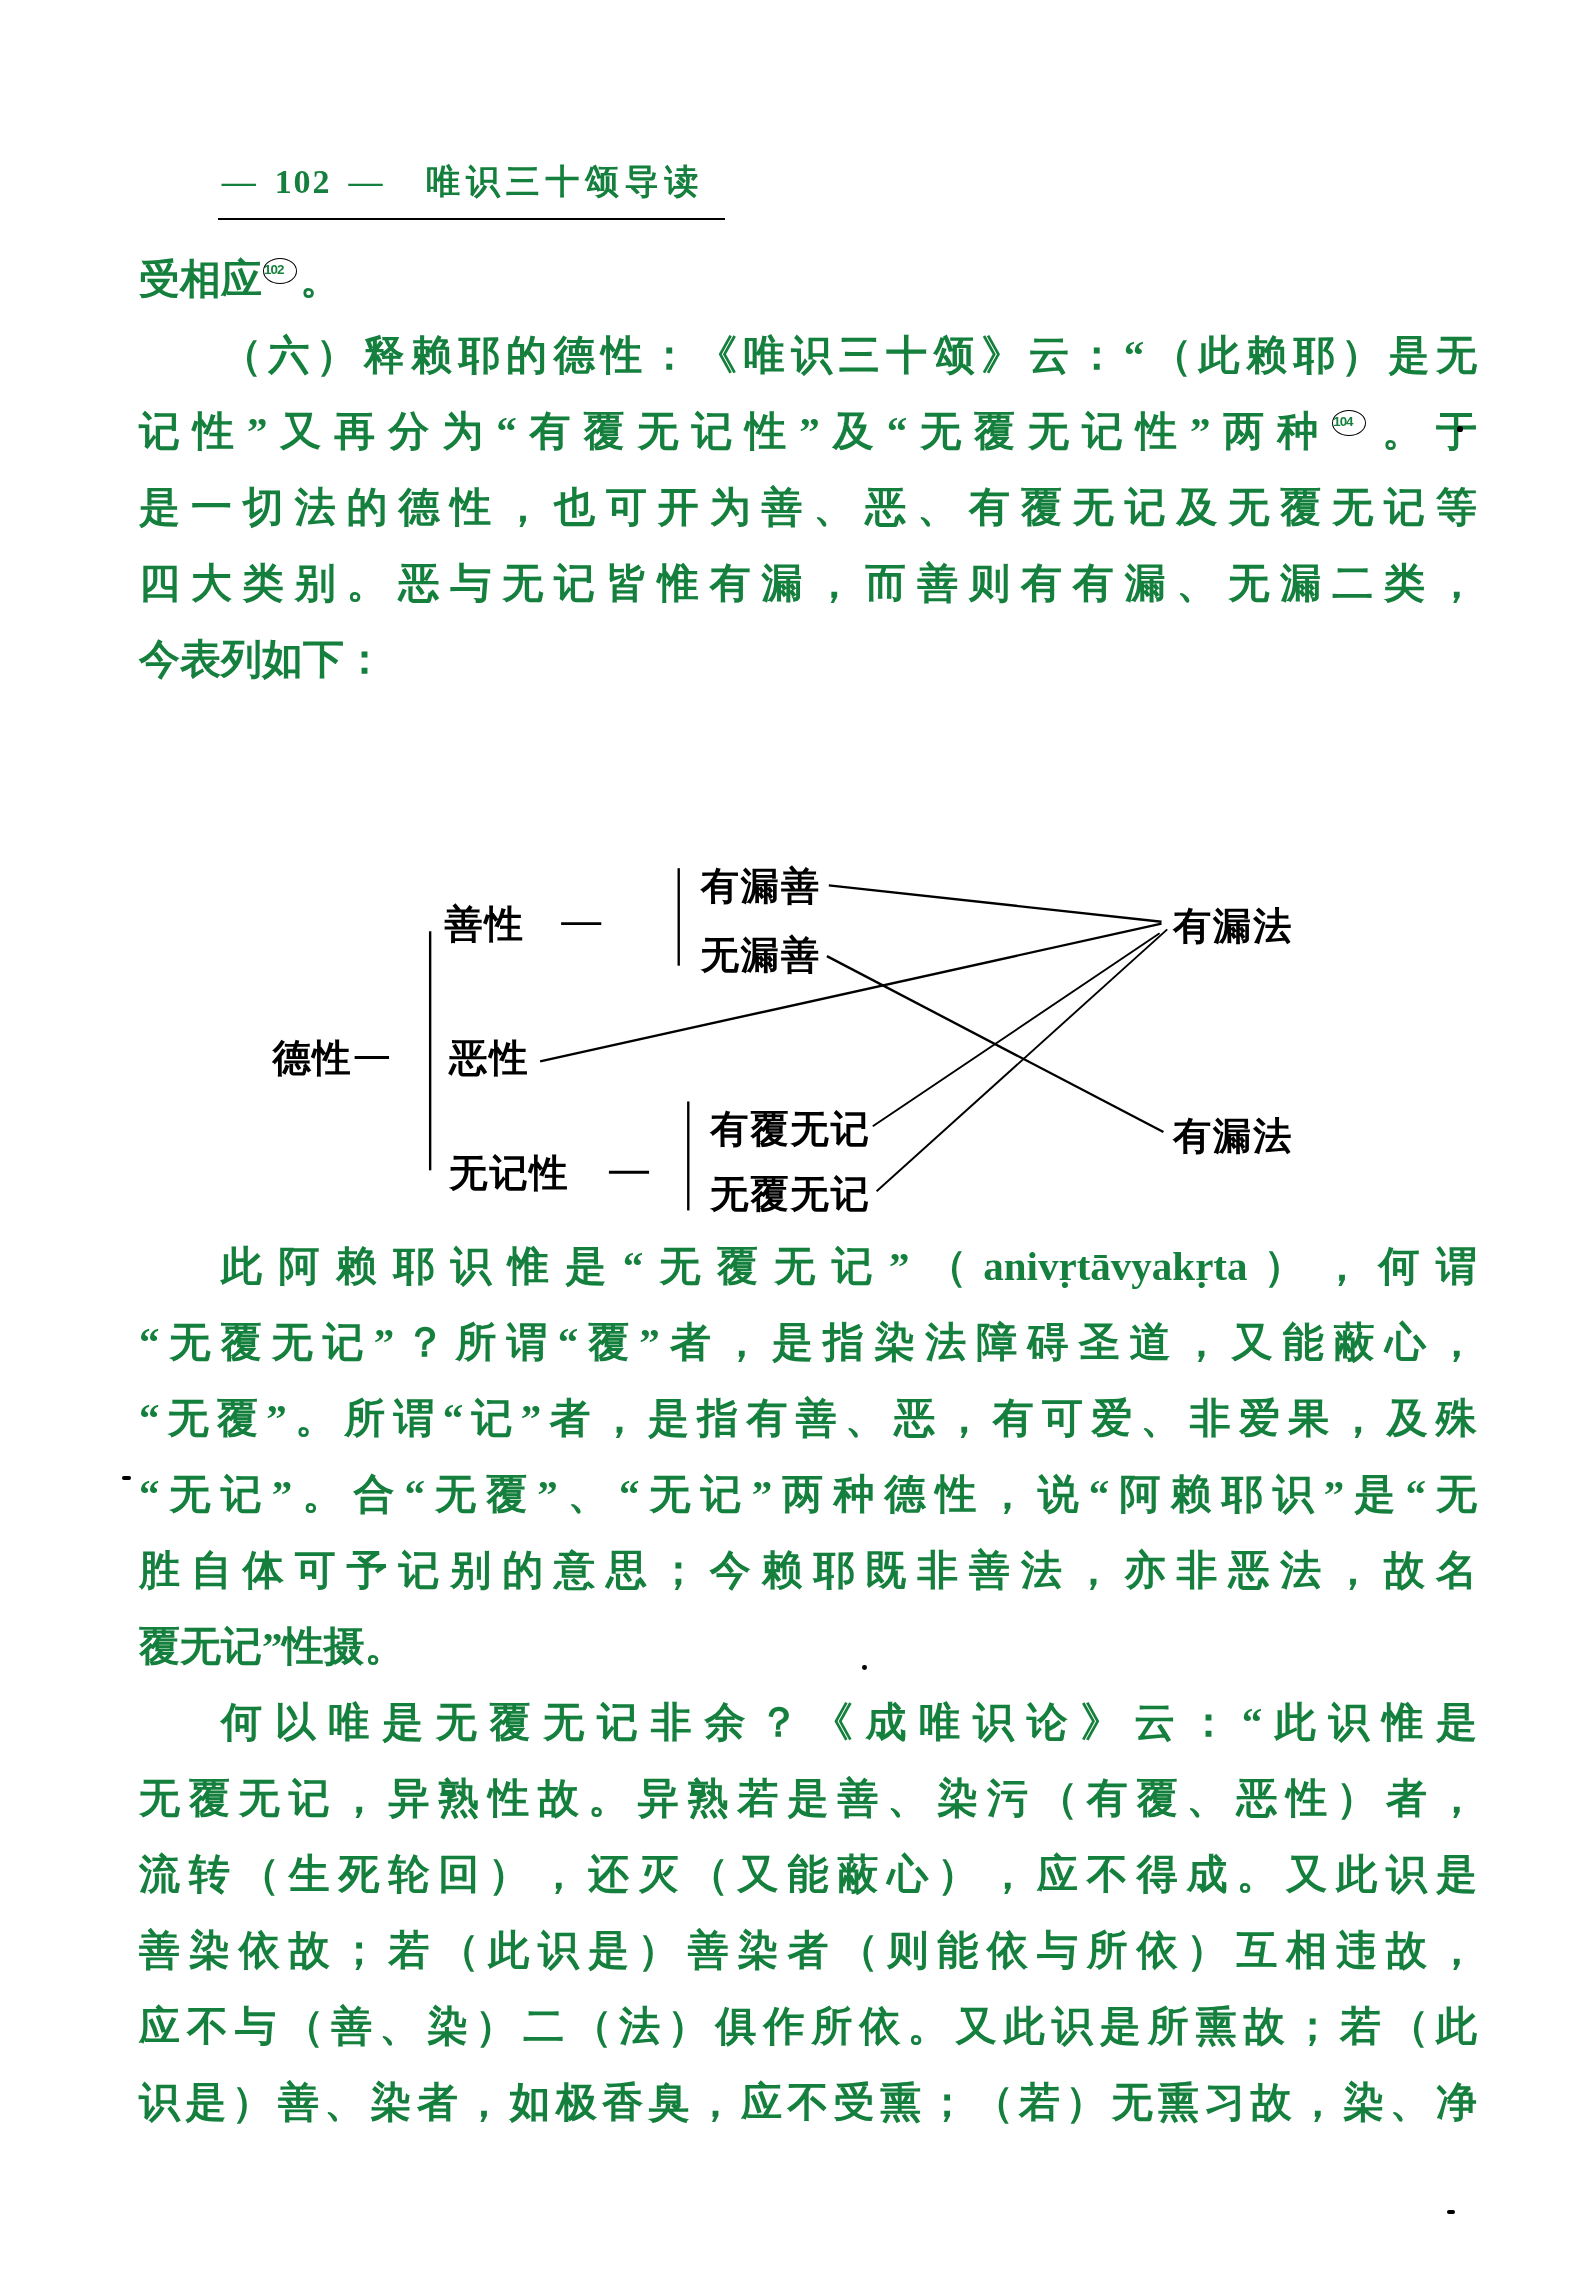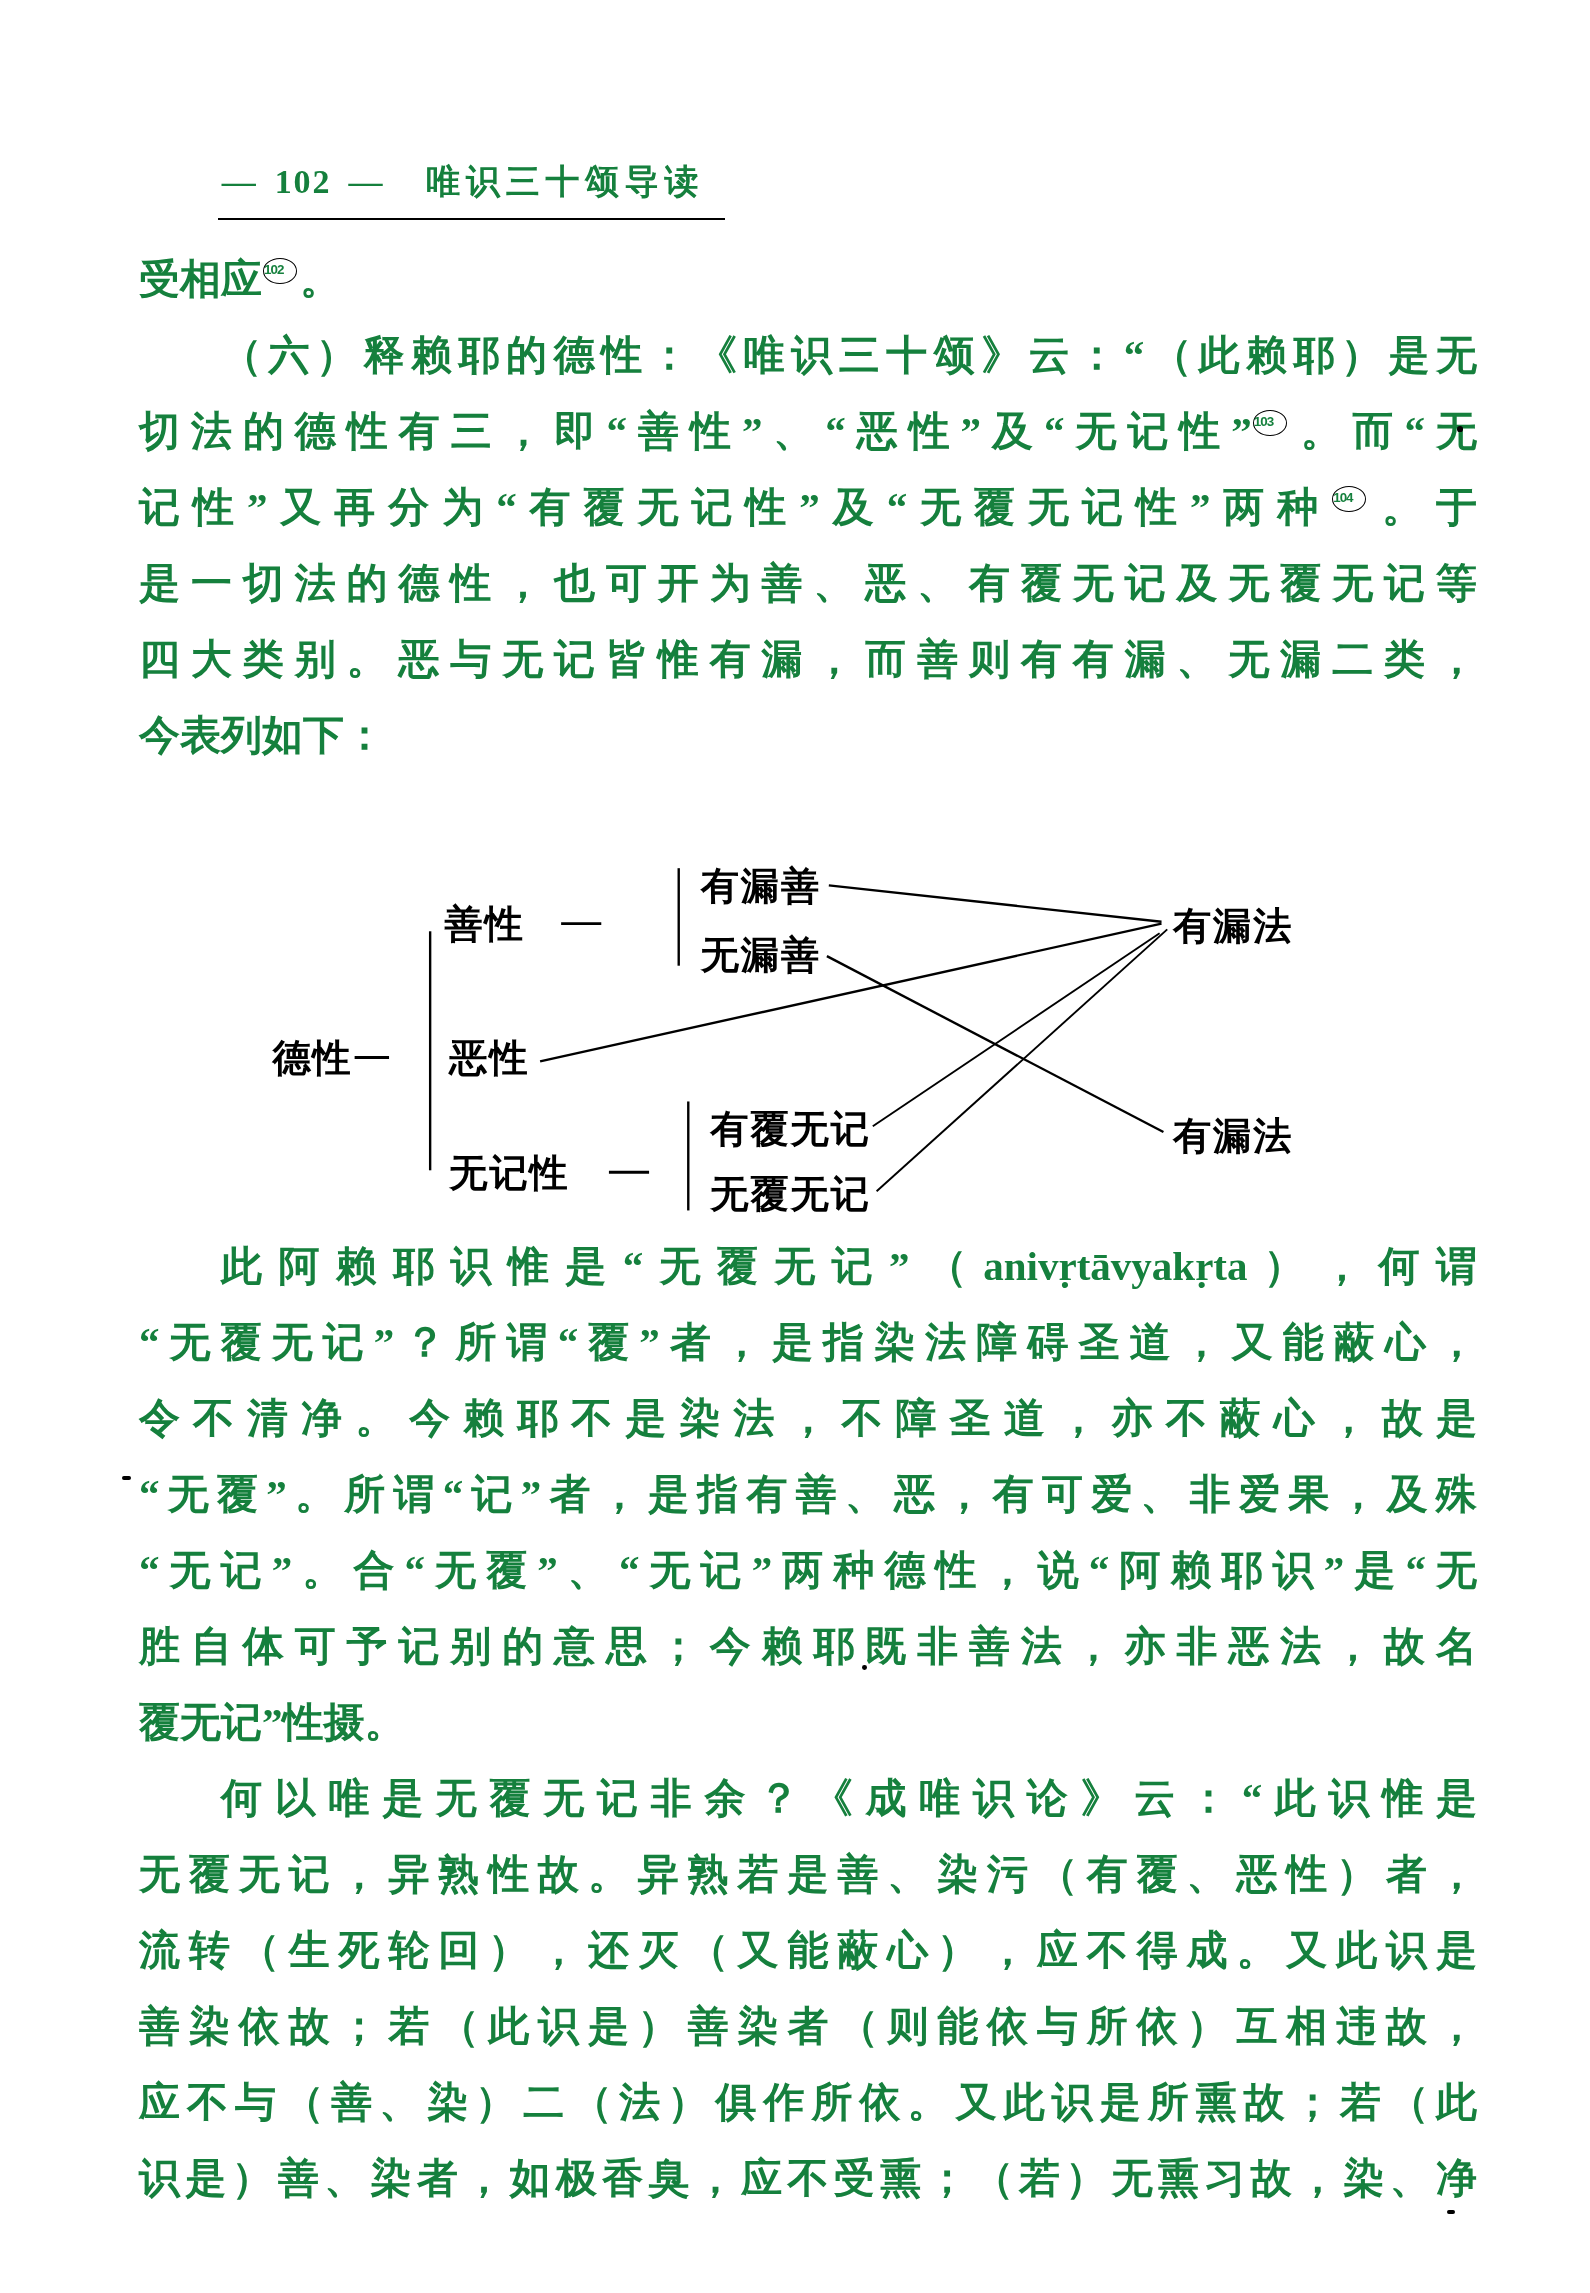--- a/index.html
+++ b/index.html
@@ -74,21 +74,20 @@
 
 <div class="page">
 
   <div class="header">
     <span class="h-dash">—</span><span class="h-num">102</span><span class="h-dash">—</span><span class="h-title">唯识三十颂导读</span>
   </div>
 
   <div class="textblock block-top">
     <div class="line short"><span>受相应</span><span class="fn">102</span><span>。</span></div>
     <div class="line indent">（六）释赖耶的德性：《唯识三十颂》云：“（此赖耶）是无</div>
-    <div class="line"><span>切法的德性有三，即“善性”、“恶性”及“无记性”</span><span class="fn">103</span><span>。而“无</span></div>
     <div class="line"><span>记性”又再分为“有覆无记性”及“无覆无记性”两种</span><span class="fn">104</span><span>。于</span></div>
     <div class="line">是一切法的德性，也可开为善、恶、有覆无记及无覆无记等</div>
     <div class="line">四大类别。恶与无记皆惟有漏，而善则有有漏、无漏二类，</div>
     <div class="line short">今表列如下：</div>
   </div>
 
   <div class="diagram">
     <svg width="1348" height="373" viewBox="0 0 1410 390">
 
       <text x="150" y="232">德性</text>
@@ -117,21 +116,20 @@
       <line x1="730" y1="112" x2="1082" y2="296" stroke-width="2.5"></line>
       <line x1="430" y1="222" x2="1080" y2="78" stroke-width="2.5"></line>
       <line x1="778" y1="290" x2="1078" y2="88" stroke-width="2"></line>
       <line x1="782" y1="358" x2="1086" y2="84" stroke-width="2"></line>
     </svg>
   </div>
 
   <div class="textblock block-bottom">
     <div class="line indent">此阿赖耶识惟是“无覆无记”（anivṛtāvyakṛta），何谓</div>
     <div class="line">“无覆无记”？所谓“覆”者，是指染法障碍圣道，又能蔽心，</div>
-    <div class="line">令不清净。今赖耶不是染法，不障圣道，亦不蔽心，故是</div>
     <div class="line">“无覆”。所谓“记”者，是指有善、恶，有可爱、非爱果，及殊</div>
     <div class="line">“无记”。合“无覆”、“无记”两种德性，说“阿赖耶识”是“无</div>
     <div class="line">胜自体可予记别的意思；今赖耶既非善法，亦非恶法，故名</div>
     <div class="line short">覆无记”性摄。</div>
     <div class="line indent">何以唯是无覆无记非余？《成唯识论》云：“此识惟是</div>
     <div class="line">无覆无记，异熟性故。异熟若是善、染污（有覆、恶性）者，</div>
     <div class="line">流转（生死轮回），还灭（又能蔽心），应不得成。又此识是</div>
     <div class="line">善染依故；若（此识是）善染者（则能依与所依）互相违故，</div>
     <div class="line">应不与（善、染）二（法）俱作所依。又此识是所熏故；若（此</div>
     <div class="line">识是）善、染者，如极香臭，应不受熏；（若）无熏习故，染、净</div>

